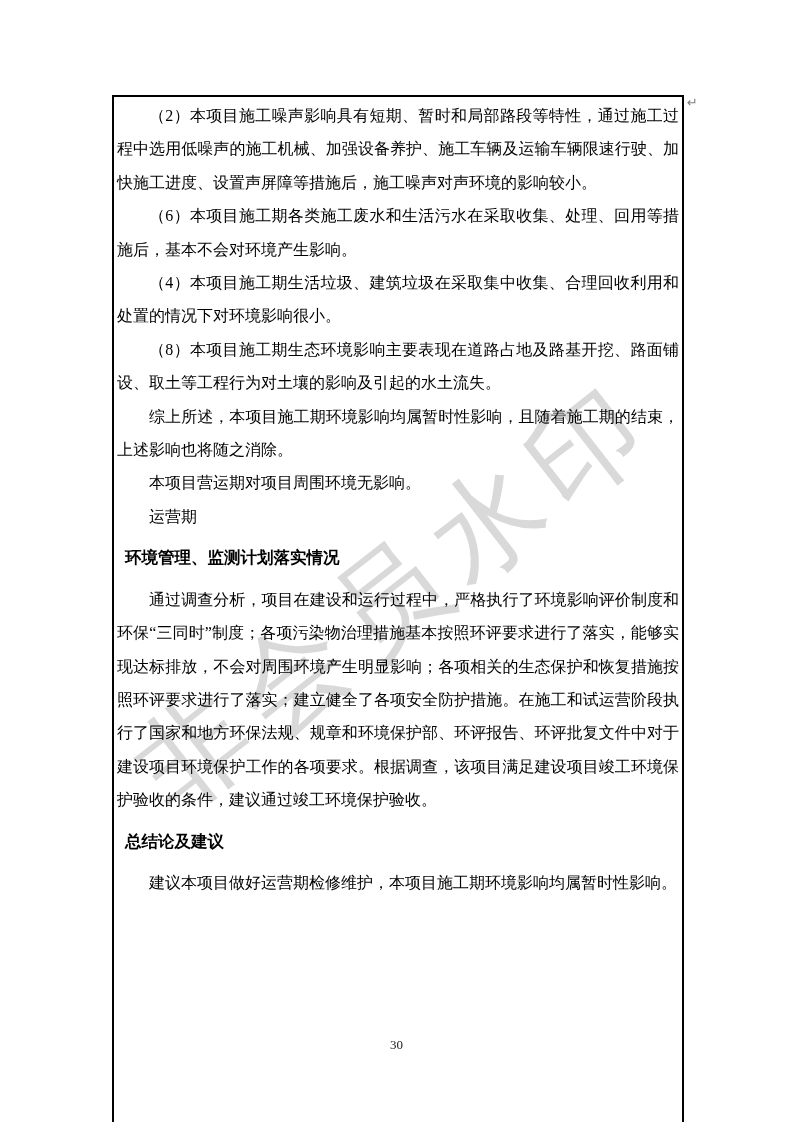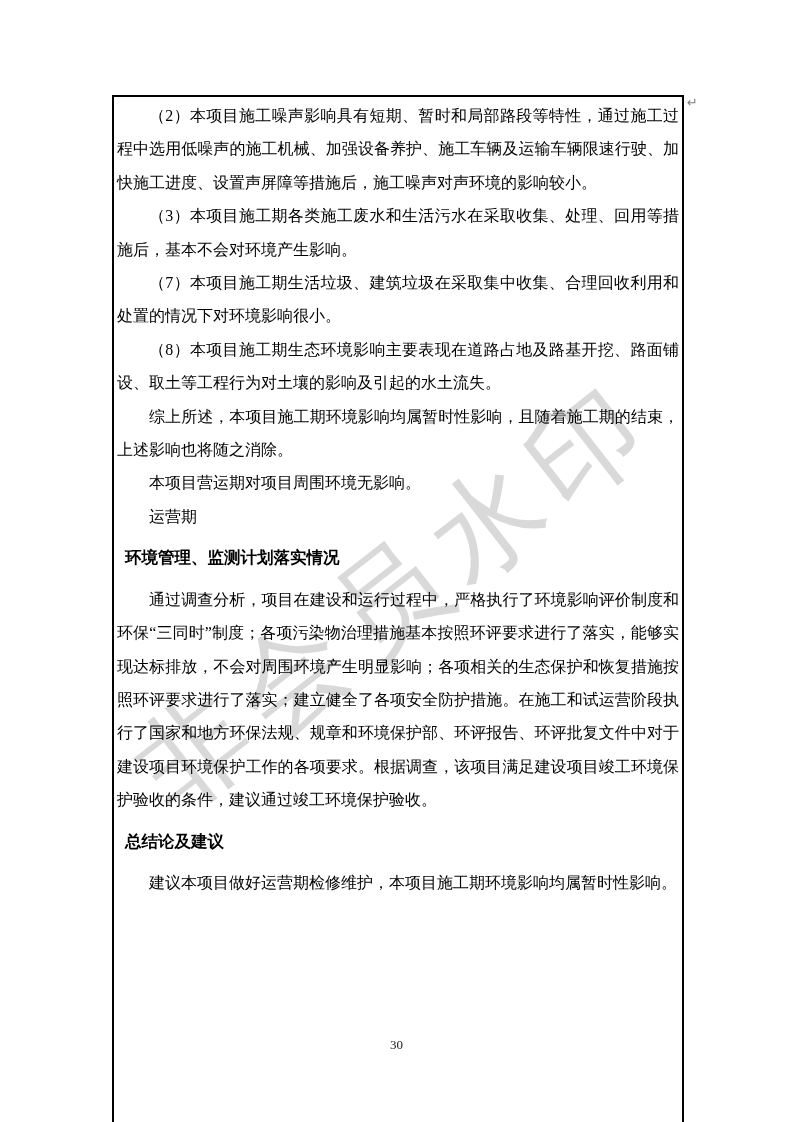--- a/index.html
+++ b/index.html
@@ -75,22 +75,22 @@
 </style>
 </head>
 <body>
 
 <div class="watermark">非会员水印</div>
 
 <span class="pilcrow">↵</span>
 
 <div class="doc-cell">
   <p class="para">（2）本项目施工噪声影响具有短期、暂时和局部路段等特性，通过施工过程中选用低噪声的施工机械、加强设备养护、施工车辆及运输车辆限速行驶、加快施工进度、设置声屏障等措施后，施工噪声对声环境的影响较小。</p>
-  <p class="para">（3）本项目施工期各类施工废水和生活污水在采取收集、处理、回用等措施后，基本不会对环境产生影响。</p>
-  <p class="para">（7）本项目施工期生活垃圾、建筑垃圾在采取集中收集、合理回收利用和处置的情况下对环境影响很小。</p>
+  <p class="para">（6）本项目施工期各类施工废水和生活污水在采取收集、处理、回用等措施后，基本不会对环境产生影响。</p>
+  <p class="para">（4）本项目施工期生活垃圾、建筑垃圾在采取集中收集、合理回收利用和处置的情况下对环境影响很小。</p>
   <p class="para">（8）本项目施工期生态环境影响主要表现在道路占地及路基开挖、路面铺设、取土等工程行为对土壤的影响及引起的水土流失。</p>
   <p class="para">综上所述，本项目施工期环境影响均属暂时性影响，且随着施工期的结束，上述影响也将随之消除。</p>
   <p class="para">本项目营运期对项目周围环境无影响。</p>
   <p class="para">运营期</p>
   <p class="heading">环境管理、监测计划落实情况</p>
   <p class="para">通过调查分析，项目在建设和运行过程中，严格执行了环境影响评价制度和环保“三同时”制度；各项污染物治理措施基本按照环评要求进行了落实，能够实现达标排放，不会对周围环境产生明显影响；各项相关的生态保护和恢复措施按照环评要求进行了落实；建立健全了各项安全防护措施。在施工和试运营阶段执行了国家和地方环保法规、规章和环境保护部、环评报告、环评批复文件中对于建设项目环境保护工作的各项要求。根据调查，该项目满足建设项目竣工环境保护验收的条件，建议通过竣工环境保护验收。</p>
   <p class="heading">总结论及建议</p>
   <p class="para">建议本项目做好运营期检修维护，本项目施工期环境影响均属暂时性影响。</p>
 </div>
 

